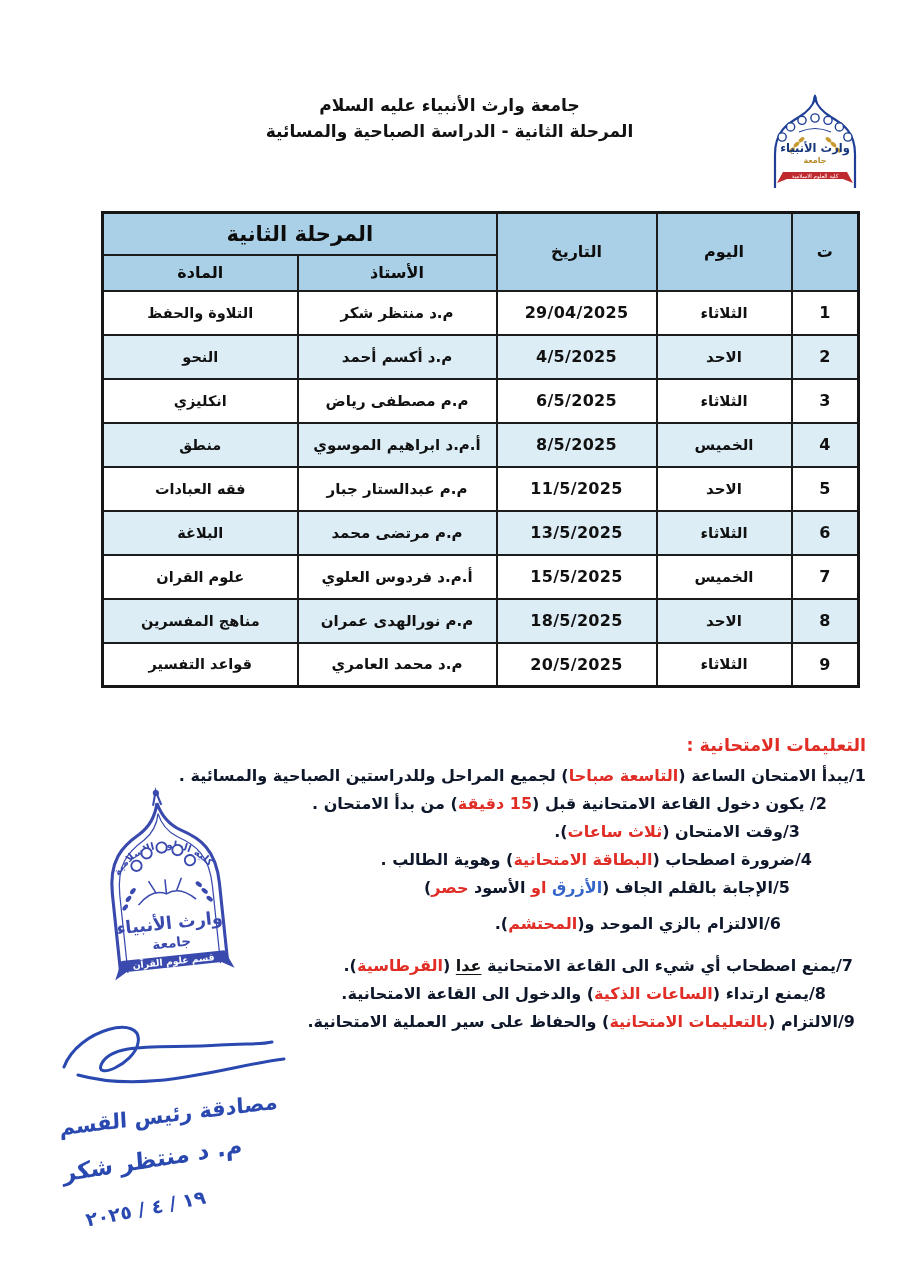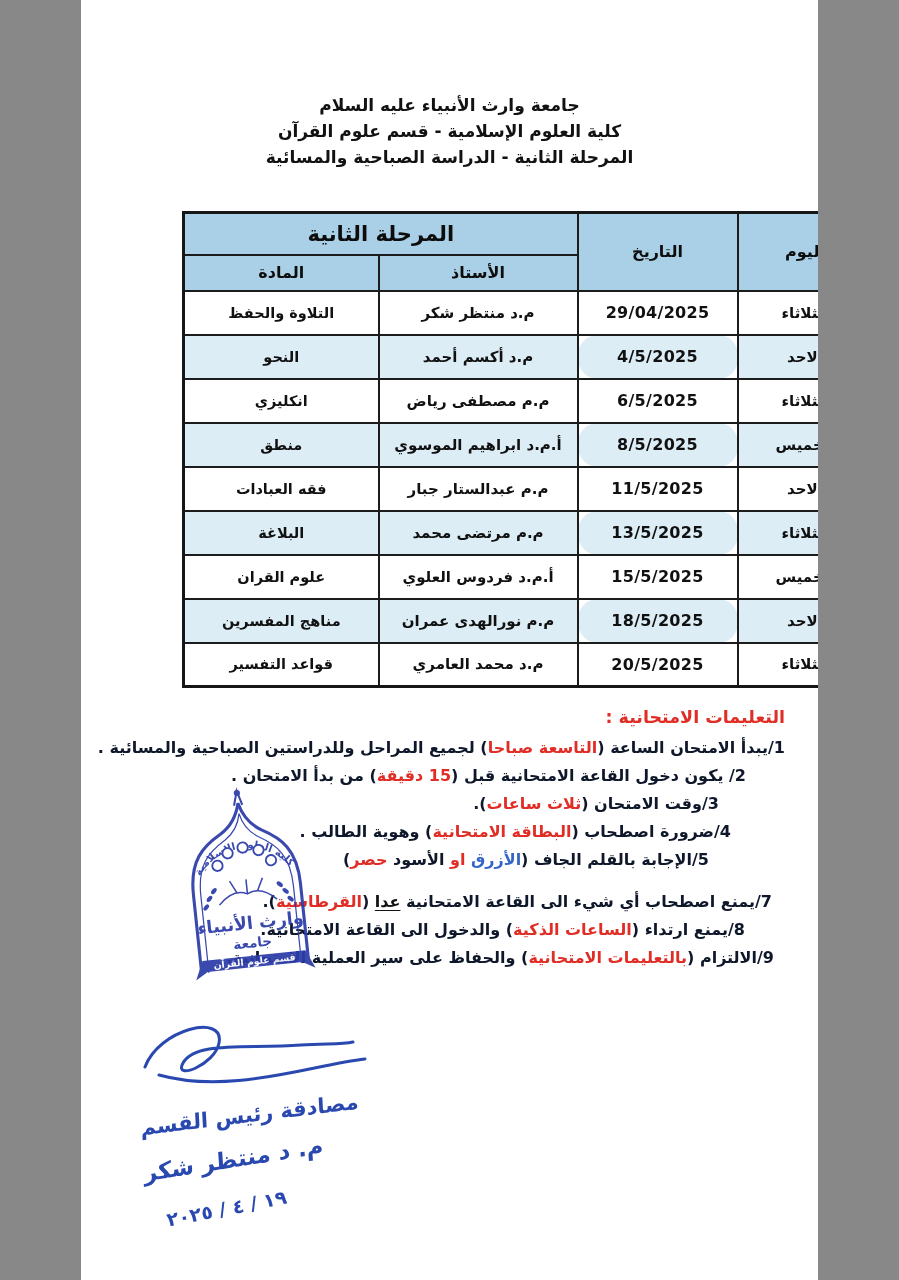--- a/index.html
+++ b/index.html
@@ -1,17 +1,17 @@
 <!DOCTYPE html>
 <html lang="ar" dir="rtl"><head>
 <meta charset="utf-8">
 <style>
   html,body{margin:0;padding:0;background:#888;}
   .page{
-    position:relative;width:737px;height:1280px;background:#ffffff;
+    position:relative;width:899px;height:1280px;background:#ffffff;
     margin:0 auto;overflow:hidden;
     font-family:"DejaVu Sans",sans-serif;color:#111;
     direction:rtl;
   }
   
   .doc-header{position:absolute;top:92px;left:0;right:0;text-align:center;}
   .doc-header div{font-weight:bold;font-size:17px;line-height:26px;color:#121212;}
   
   .logo{position:absolute;left:745px;top:94px;width:140px;height:102px;}
   
@@ -26,25 +26,25 @@
   }
   .hdr{background:#a9d0e6;font-weight:bold;color:#0d0d0d;}
   .stage-cell{font-size:21px;}
   .col-hdr{font-size:16px;}
   tr.hrow1{height:42px;}
   tr.hrow2{height:36px;}
   tbody tr{height:44px;}
   tbody tr:nth-child(even){background:#dcedf6;}
   td.c-serial{font-weight:bold;font-size:16px;}
   td.c-day{font-weight:bold;font-size:15px;}
-  td.c-date{font-weight:bold;font-size:16px;letter-spacing:.3px;border-radius:20px;}
+  td.c-date{font-weight:bold;font-size:16px;letter-spacing:.3px;}
   td.c-prof{font-weight:bold;font-size:15px;}
   td.c-subj{font-weight:bold;font-size:14.5px;}
   
-  .instructions{position:absolute;top:700px;right:33px;width:710px;text-align:right;}
+  .instructions{position:absolute;top:728px;right:33px;width:710px;text-align:right;}
   .inst-title{font-weight:bold;font-size:17.5px;line-height:34px;color:#e02d26;}
   .inst-item{font-weight:bold;font-size:16px;line-height:28px;white-space:nowrap;}
   .inst-item:nth-of-type(2){margin-left:0;margin-right:0;}
   .i1{margin-right:0;}
   .i2{margin-right:39px;}
   .i3{margin-right:66px;}
   .i4{margin-right:54px;}
   .i5{margin-right:76px;}
   .i6{margin-right:85px;margin-top:8px;}
   .i7{margin-right:13px;margin-top:14px;}
@@ -59,21 +59,20 @@
          transform:rotate(-6deg);opacity:.93;}
   .signature{position:absolute;left:22px;top:1005px;width:310px;height:240px;}
 </style>
 </head>
 <body>
 
 <div class="page">
 
   <div class="doc-header">
     <div>جامعة وارث الأنبياء عليه السلام</div>
-    <div>كلية العلوم الإسلامية - قسم علوم القرآن</div>
     <div>المرحلة الثانية - الدراسة الصباحية والمسائية</div>
   </div>
 
   <div class="logo">
     <svg viewBox="0 0 140 102" width="140" height="102" aria-hidden="true">
       <g fill="none" stroke="#1e3f95" stroke-width="2.2">
         <path d="M30,94 V60 C30,38 42,30 54,23 C63,17.5 68,11 70,5 C72,11 77,17.5 86,23 C98,30 110,38 110,60 V94"></path>
       </g>
       <path d="M68,9 L70,1 L72,9" fill="none" stroke="#1e3f95" stroke-width="1.6"></path>
       <circle cx="70" cy="3.5" r="1.6" fill="#1e3f95"></circle>
@@ -189,20 +188,21 @@
     </tbody>
   </table>
 
   <div class="instructions">
     <div class="inst-title">التعليمات الامتحانية :</div>
     <div class="inst-item i1"><span class="seg-n">1/يبدأ الامتحان الساعة (</span><span class="seg-r">التاسعة صباحا</span><span class="seg-n">) لجميع المراحل وللدراستين الصباحية والمسائية .</span></div>
     <div class="inst-item i2"><span class="seg-n">2/ يكون دخول القاعة الامتحانية قبل (</span><span class="seg-r">15 دقيقة</span><span class="seg-n">) من بدأ الامتحان .</span></div>
     <div class="inst-item i3"><span class="seg-n">3/وقت الامتحان (</span><span class="seg-r">ثلاث ساعات</span><span class="seg-n">).</span></div>
     <div class="inst-item i4"><span class="seg-n">4/ضرورة اصطحاب (</span><span class="seg-r">البطاقة الامتحانية</span><span class="seg-n">) وهوية الطالب .</span></div>
     <div class="inst-item i5"><span class="seg-n">5/الإجابة بالقلم الجاف (</span><span class="seg-b">الأزرق</span><span class="seg-n"> </span><span class="seg-r">او</span><span class="seg-n"> الأسود </span><span class="seg-r">حصر</span><span class="seg-n">)</span></div>
+    <div class="inst-item i6"><span class="seg-n">6/الالتزام بالزي الموحد و(</span><span class="seg-r">المحتشم</span><span class="seg-n">).</span></div>
     <div class="inst-item i7"><span class="seg-n">7/يمنع اصطحاب أي شيء الى القاعة الامتحانية </span><span class="seg-u">عدا</span><span class="seg-n"> (</span><span class="seg-r">القرطاسية</span><span class="seg-n">).</span></div>
     <div class="inst-item i8"><span class="seg-n">8/يمنع ارتداء (</span><span class="seg-r">الساعات الذكية</span><span class="seg-n">) والدخول الى القاعة الامتحانية.</span></div>
     <div class="inst-item i9"><span class="seg-n">9/الالتزام (</span><span class="seg-r">بالتعليمات الامتحانية</span><span class="seg-n">) والحفاظ على سير العملية الامتحانية.</span></div>
   </div>
 
   <div class="stamp">
     <svg viewBox="0 0 200 230" width="214" height="238" aria-hidden="true">
       <g fill="none" stroke="#2b3ca8">
         <path stroke-width="3" d="M48,182 V105 C48,72 62,60 80,50 C91,43.5 97,34 100,22 C103,34 109,43.5 120,50 C138,60 152,72 152,105 V182"></path>
         <path stroke-width="1.2" d="M55,182 V107 C55,77 67,66 84,56 C93,50 98,42 100,32 C102,42 107,50 116,56 C133,66 145,77 145,107 V182"></path>

